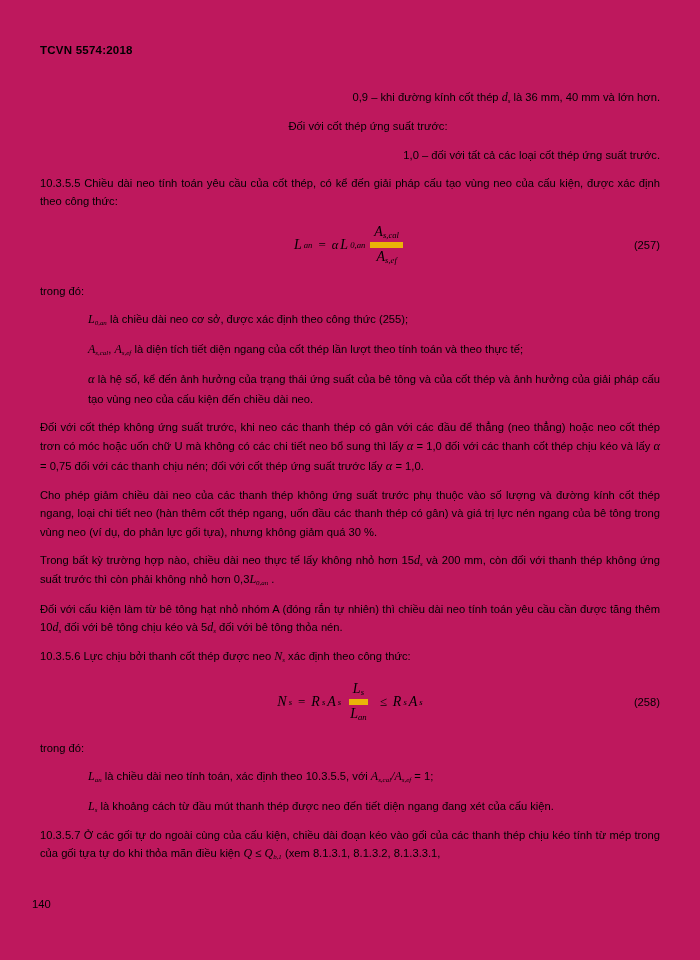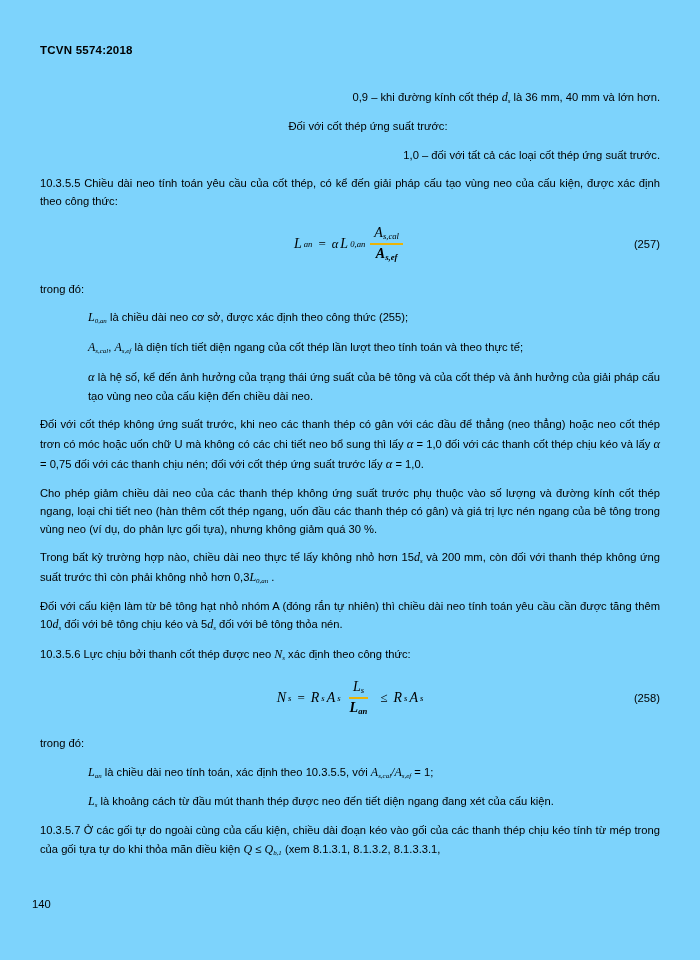--- a/index.html
+++ b/index.html
@@ -13,21 +13,21 @@
     font-family: "Liberation Sans", sans-serif;
     color: #000000;
     position: relative;
     overflow: hidden;
   }
   .page {
     position: absolute;
     left: 0; top: 0;
     width: 700px;
     height: 960px;
-    background: #7dd3fc;
+    background: #be185d;
     box-sizing: border-box;
     padding: 0 40px;
   }
   .doc-header {
     position: absolute;
     left: 40px;
     top: 44px;
     font-size: 11.5px;
     font-weight: bold;
     letter-spacing: 0.02em;
@@ -101,25 +101,24 @@
   .frac {
     display: inline-flex;
     flex-direction: column;
     align-items: center;
     vertical-align: middle;
     margin: 0 3px;
     line-height: 1.12;
   }
   .frac .num {
     padding: 0 4px 1px 4px;
-    border-bottom: 2px solid #eab308;
+    border-bottom: 6px solid #eab308;
   }
   .frac .den {
     padding: 1px 4px 0 4px;
-    font-weight: bold;
   }
   .eqnum {
     position: absolute;
     right: 0;
     font-family: "Liberation Sans", sans-serif;
     font-style: normal;
     font-size: 11.2px;
     text-align: right;
   }
   .page-number {

